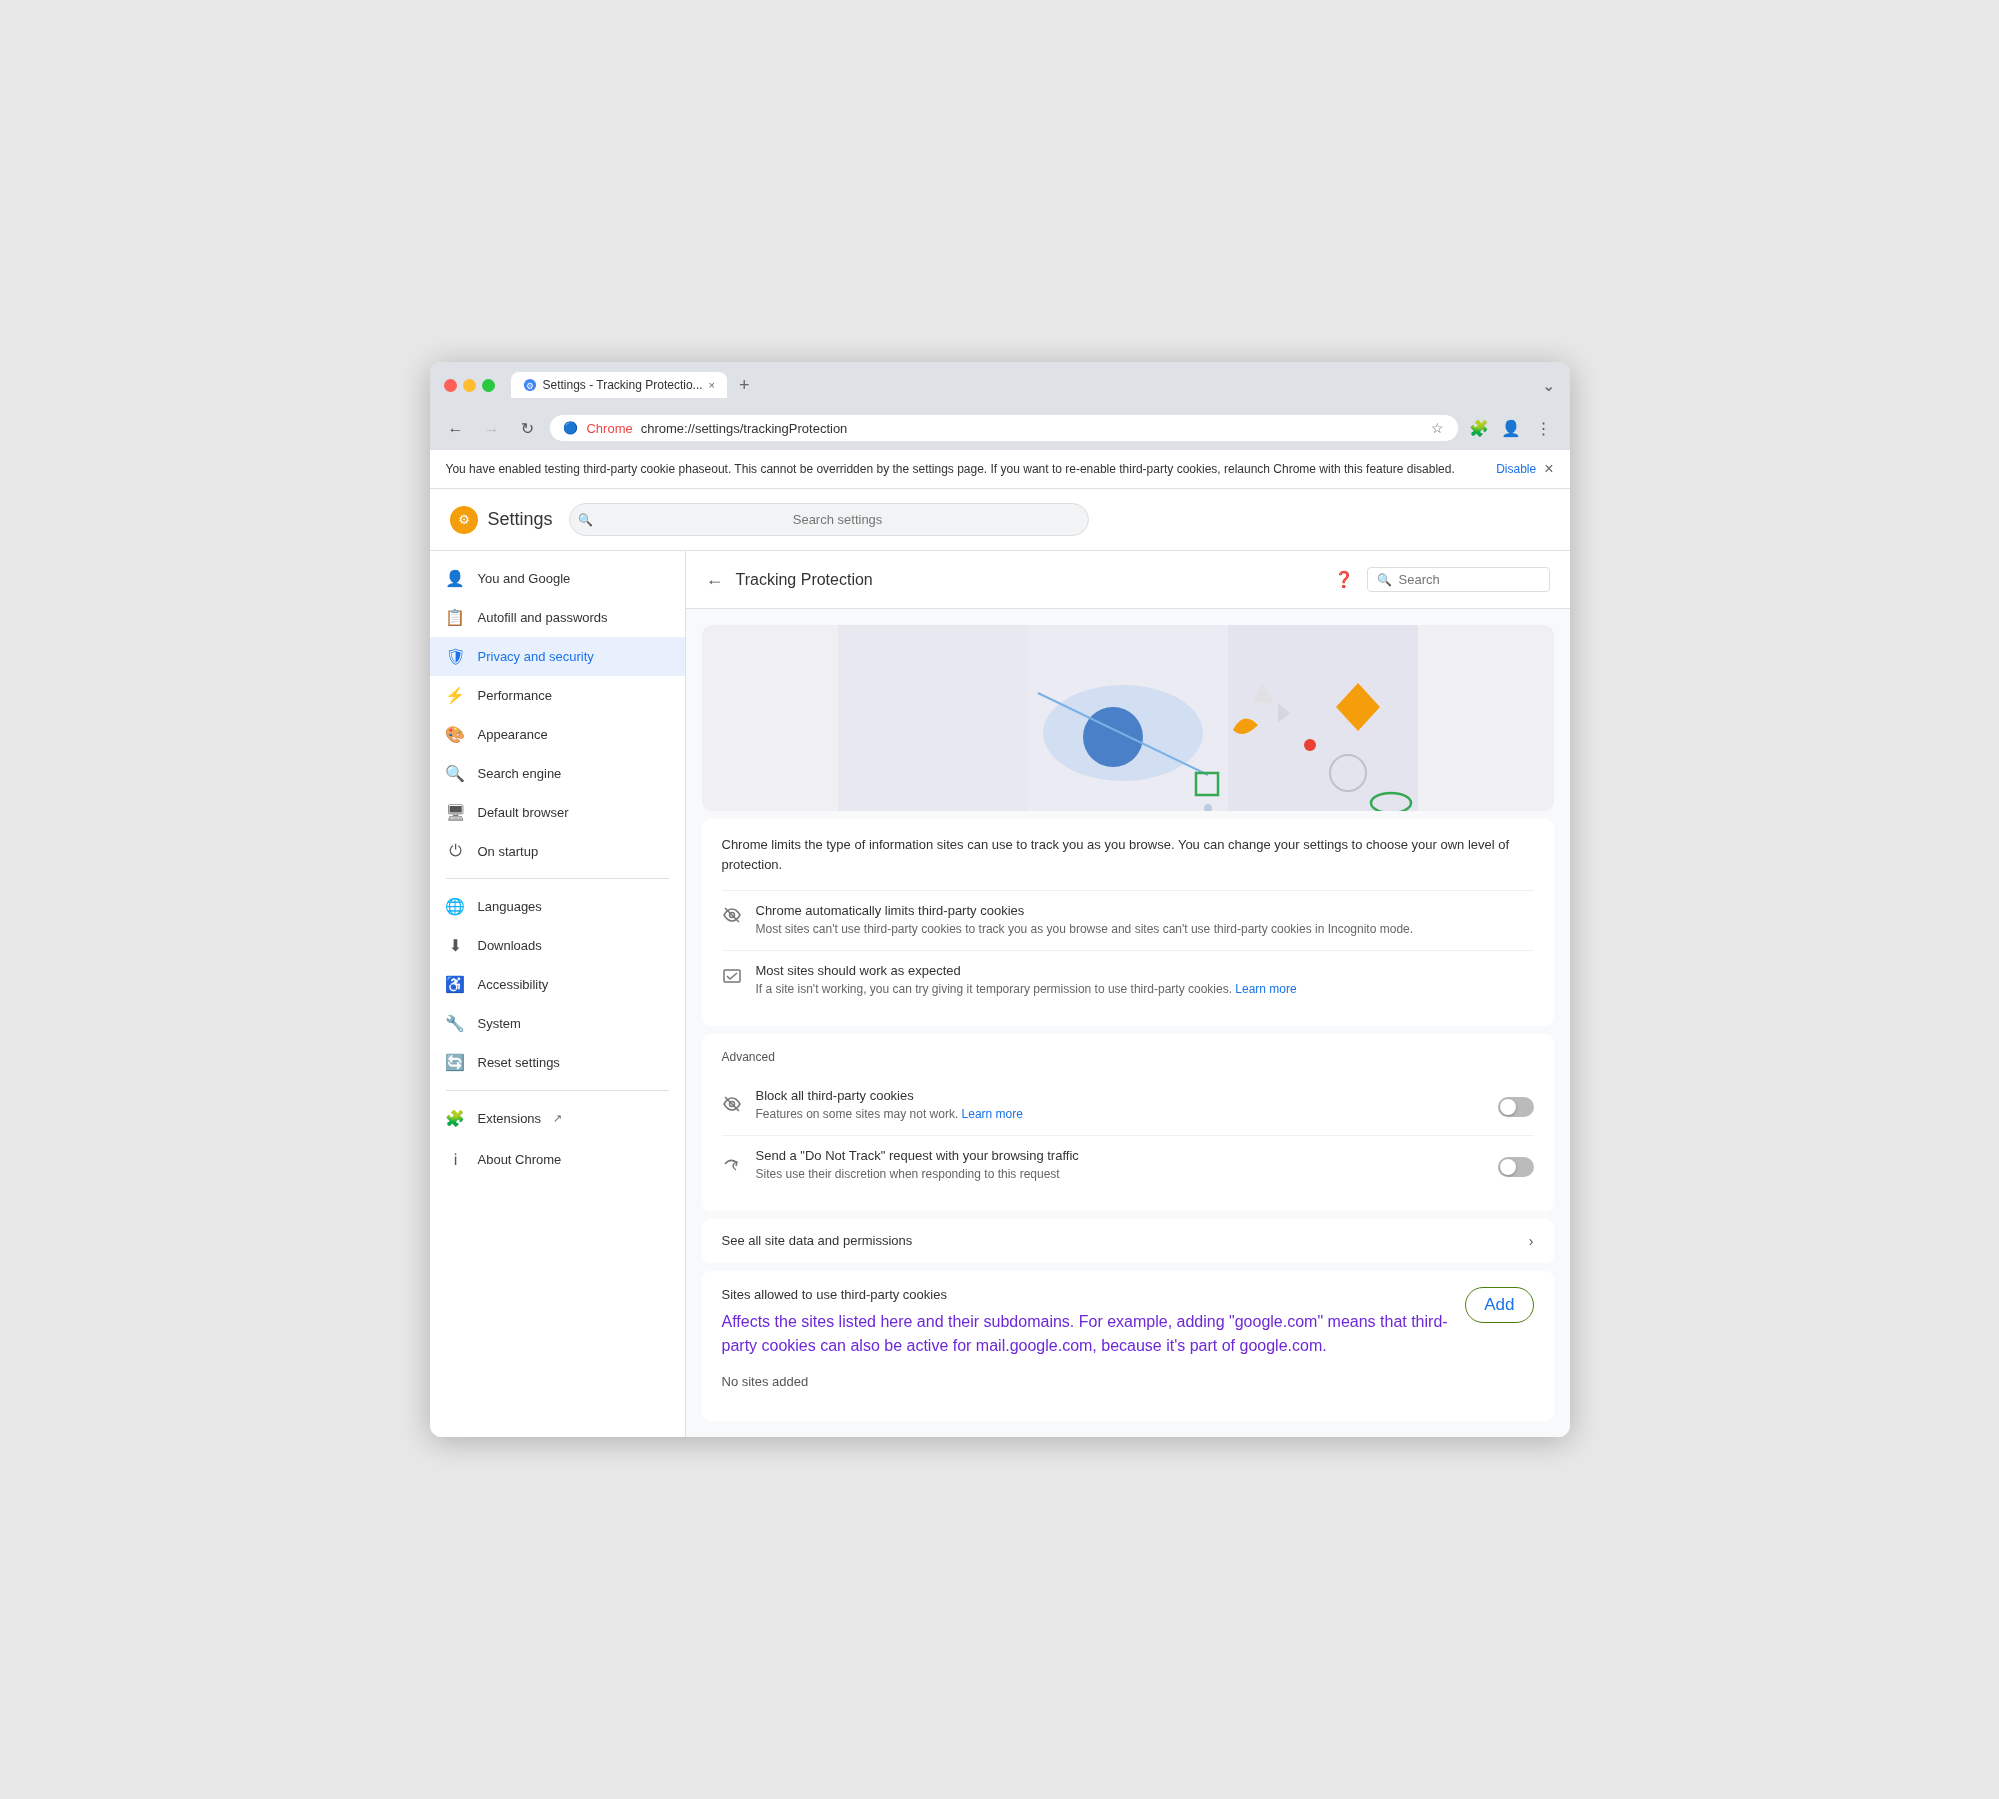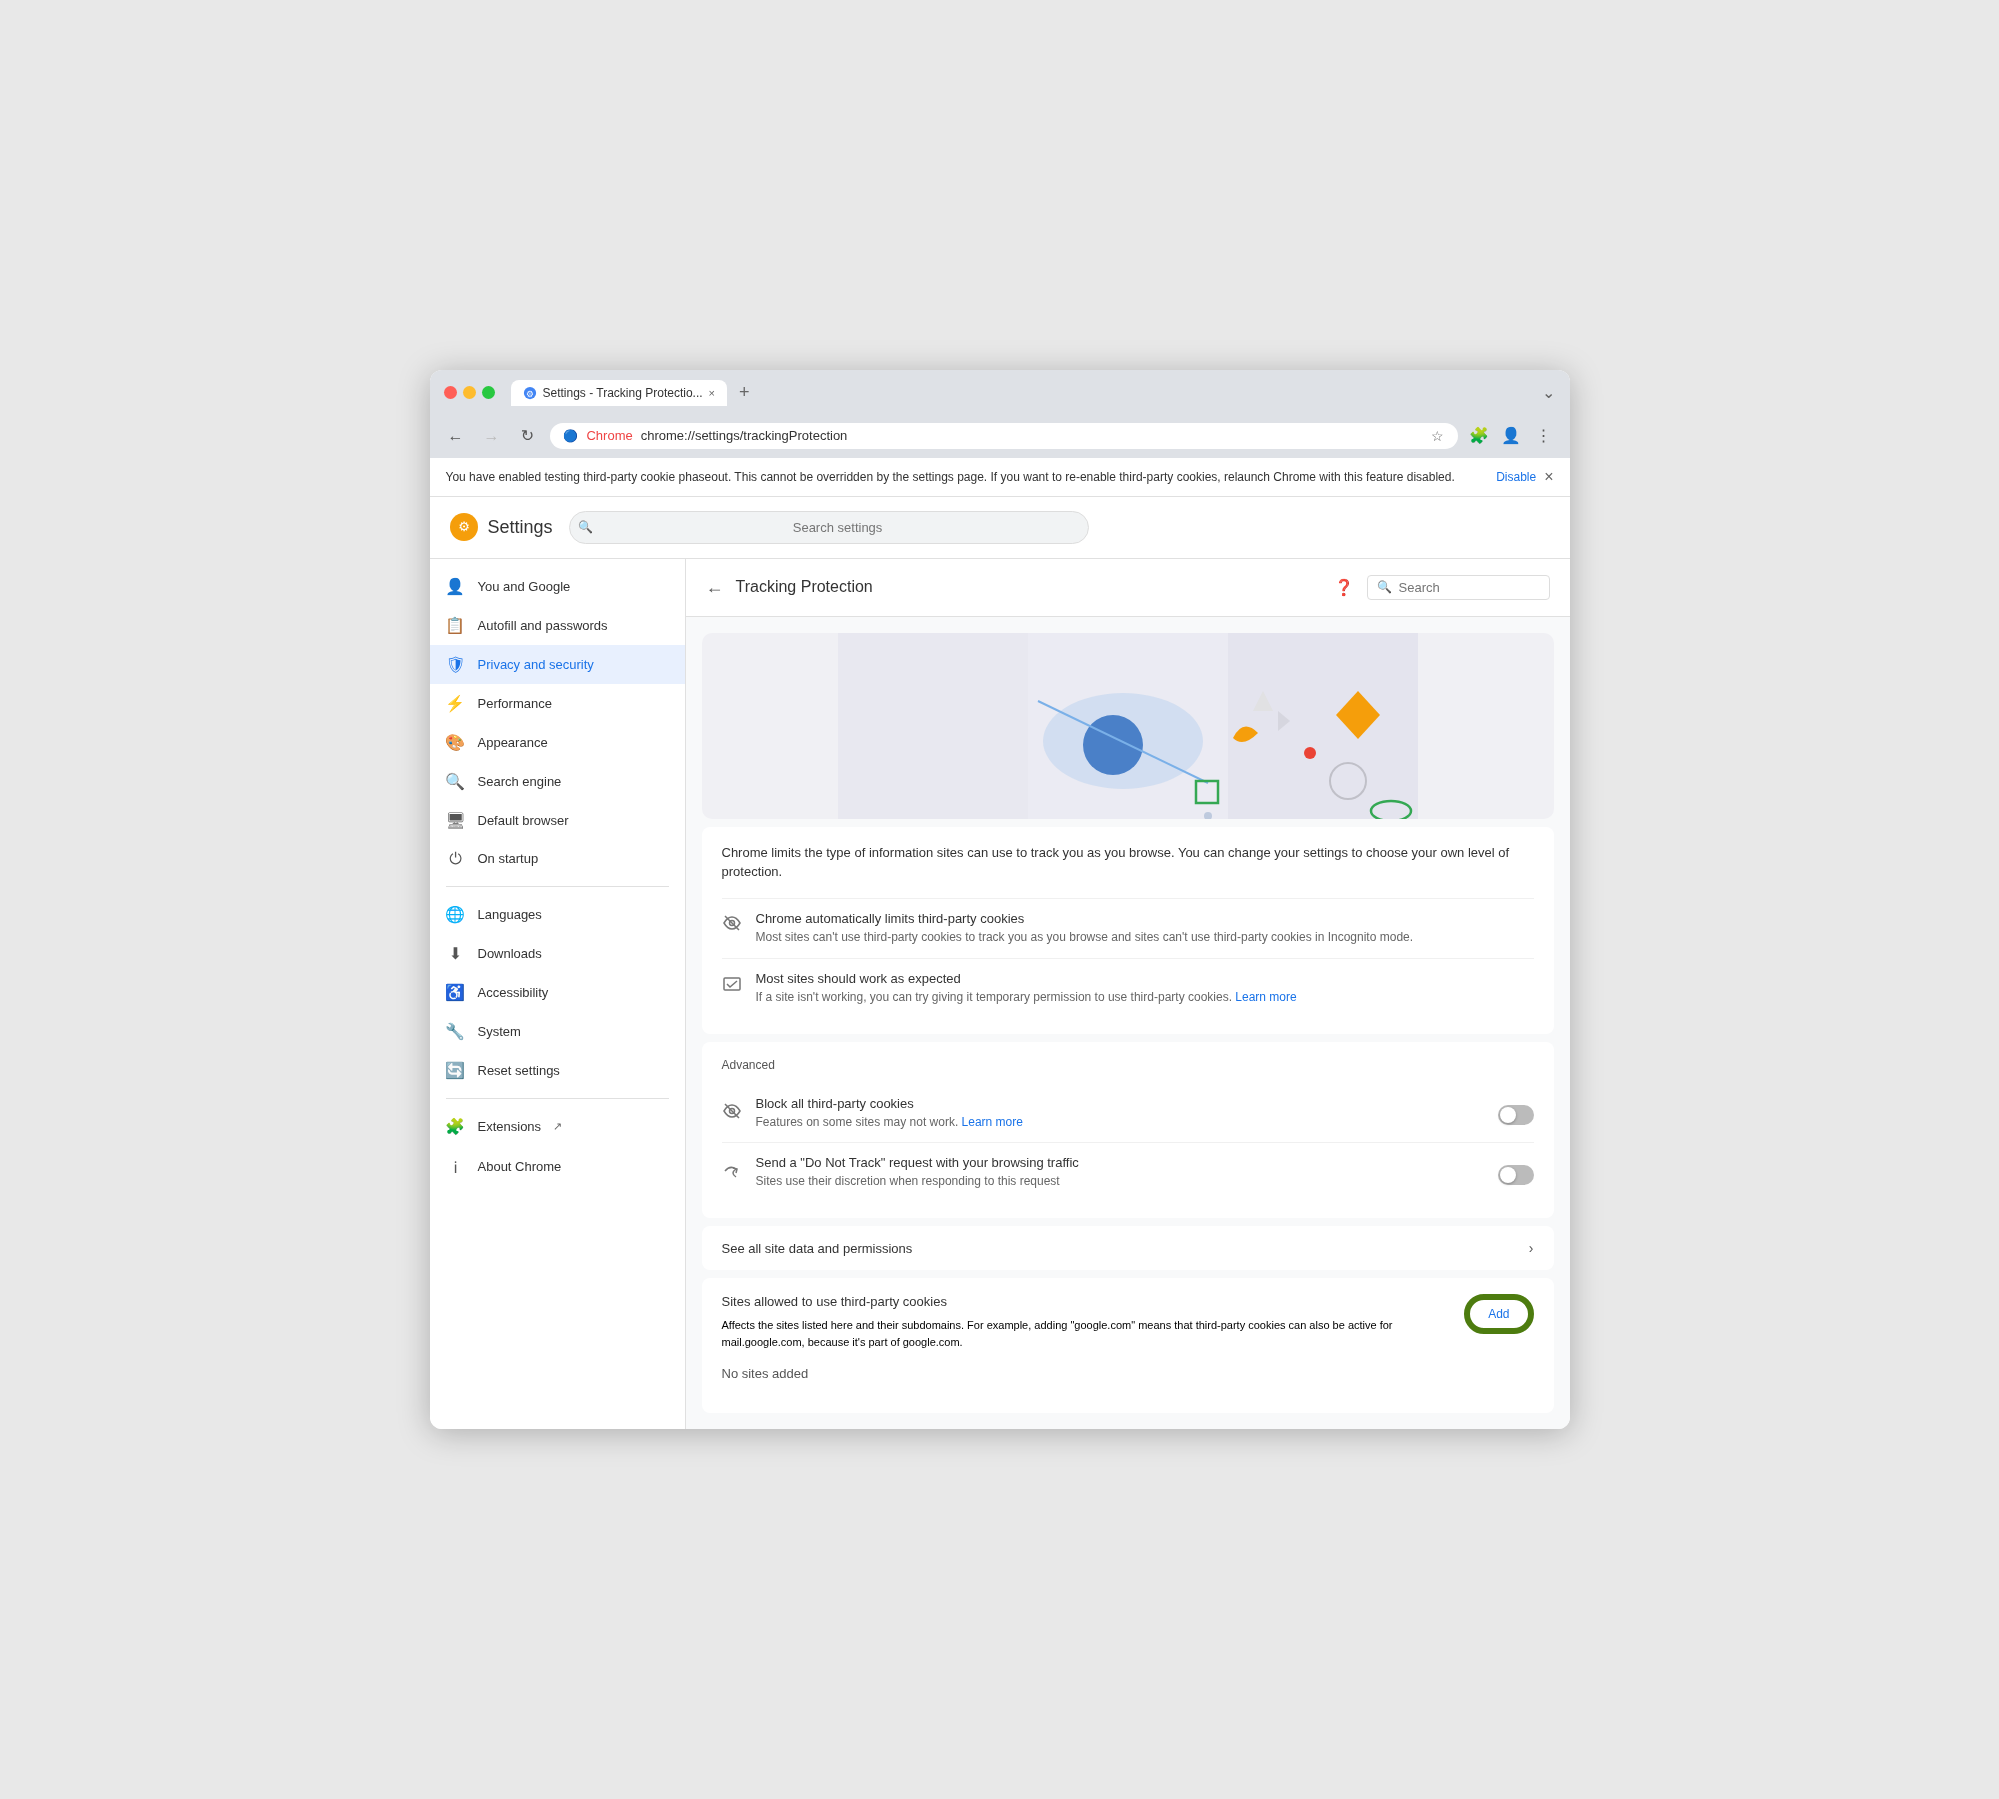--- a/index.html
+++ b/index.html
@@ -89,21 +89,21 @@
     .toggle-desc { font-size: 12px; color: #666; line-height: 1.4; }
     .toggle-link { color: #1a73e8; text-decoration: none; cursor: pointer; }
     .toggle-switch { flex-shrink: 0; margin-top: 4px; }
 
     
     .switch { width: 36px; height: 20px; background: #ccc; border-radius: 10px; position: relative; cursor: pointer; transition: background 0.2s; }
     .switch.off { background: #bbb; }
     .switch::after { content: ''; position: absolute; width: 16px; height: 16px; background: #fff; border-radius: 50%; top: 2px; left: 2px; transition: left 0.2s; box-shadow: 0 1px 3px rgba(0,0,0,0.3); }
     .site-data-link { display: flex; align-items: center; justify-content: space-between; padding: 14px 20px; background: #fff; border-radius: 8px; cursor: pointer; font-size: 13px; color: #333; }
     .site-data-arrow { color: #555; font-size: 14px; }
-    .add-button { padding: 7px 18px; border: 6px solid #4d7c0f; border-radius: 20px; color: #1a73e8; background: #fff; font-size: 12px; cursor: pointer; }
+    .add-button { padding: 7px 18px; border: 1px solid #4d7c0f; border-radius: 20px; color: #1a73e8; background: #fff; font-size: 17px; cursor: pointer; }
   </style>
 </head>
 <body>
 
 <div class="browser-window">
 
   <div class="title-bar">
     <div class="traffic-lights">
       <div class="traffic-light tl-red"></div>
       <div class="traffic-light tl-yellow"></div>
@@ -359,21 +359,21 @@
           <div class="site-data-link">
             <span>See all site data and permissions</span>
             <span class="site-data-arrow">›</span>
           </div>
         </div>
 
         <div style="padding: 16px 20px; background:#fff; margin: 0 16px 16px; border-radius: 8px;">
           <div style="display:flex;align-items:flex-start;justify-content:space-between;gap:16px;">
             <div style="flex:1">
               <div style="font-size:13px;font-weight:500;color:#333;margin-bottom:8px;">Sites allowed to use third-party cookies</div>
-              <div style="font-size:11px;color:#000000;line-height:1.5;">Affects the sites listed here and their subdomains. For example, adding "google.com" means that third-party cookies can also be active for mail.google.com, because it's part of google.com.</div>
+              <div style="font-size:16px;color:#6d28d9;line-height:1.5;">Affects the sites listed here and their subdomains. For example, adding "google.com" means that third-party cookies can also be active for mail.google.com, because it's part of google.com.</div>
             </div>
             <button class="add-button">Add</button>
           </div>
           <div style="font-size:13px;color:#555;text-align:left;padding:16px 0;">No sites added</div>
         </div>
 
       </div>
     </div>
 
   </div>

